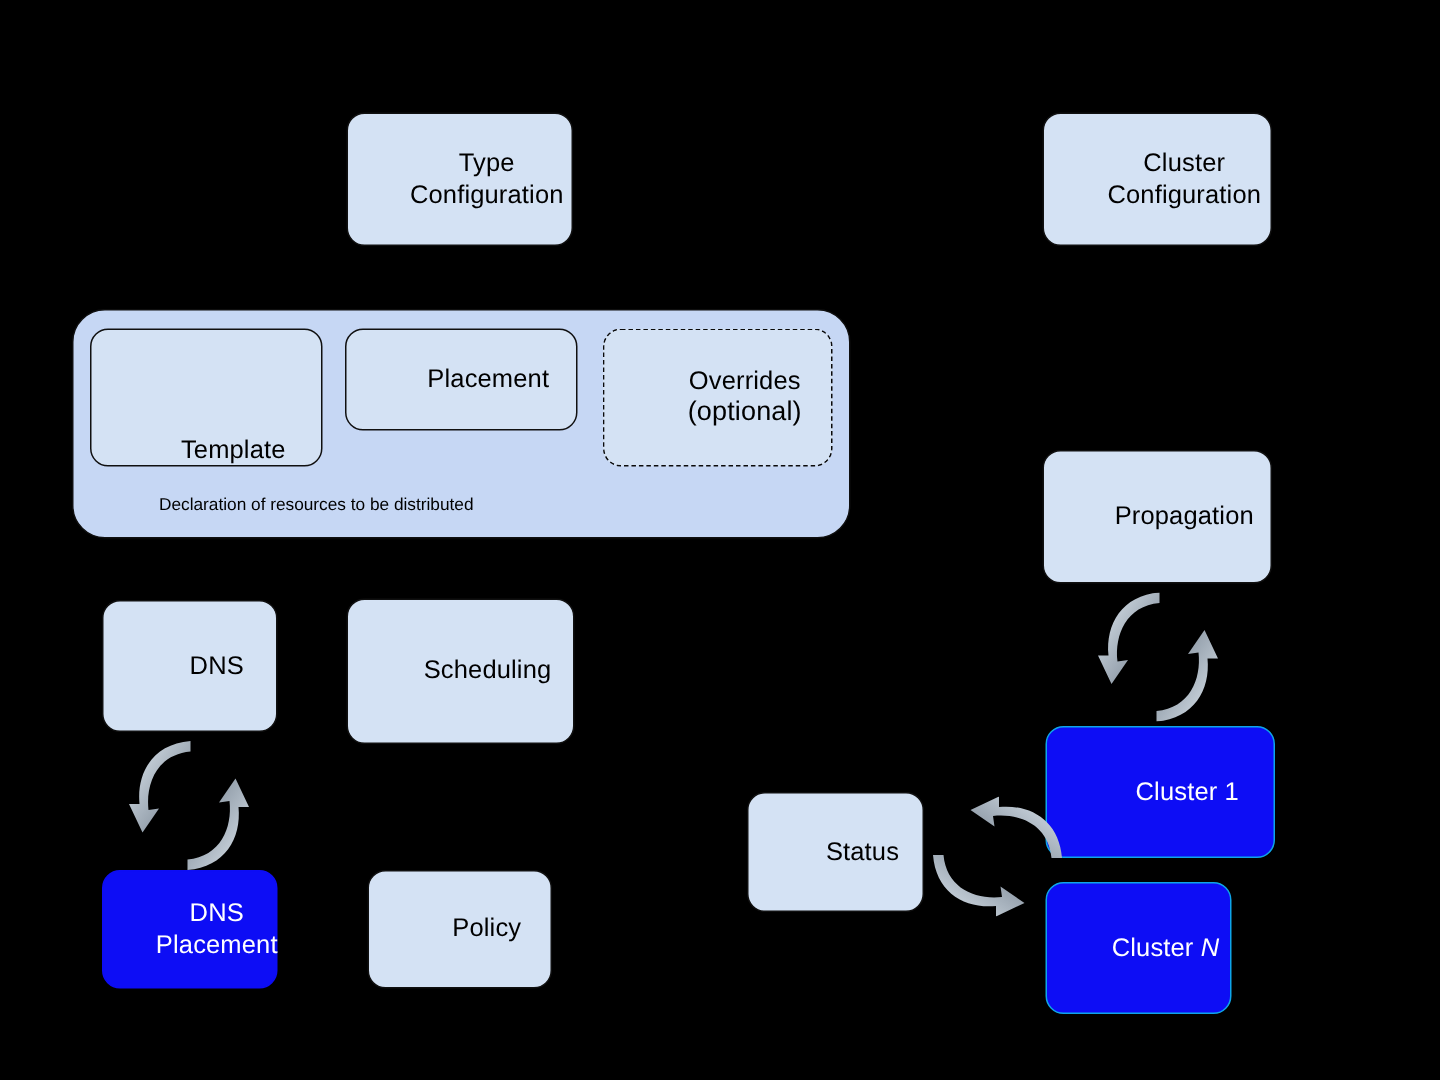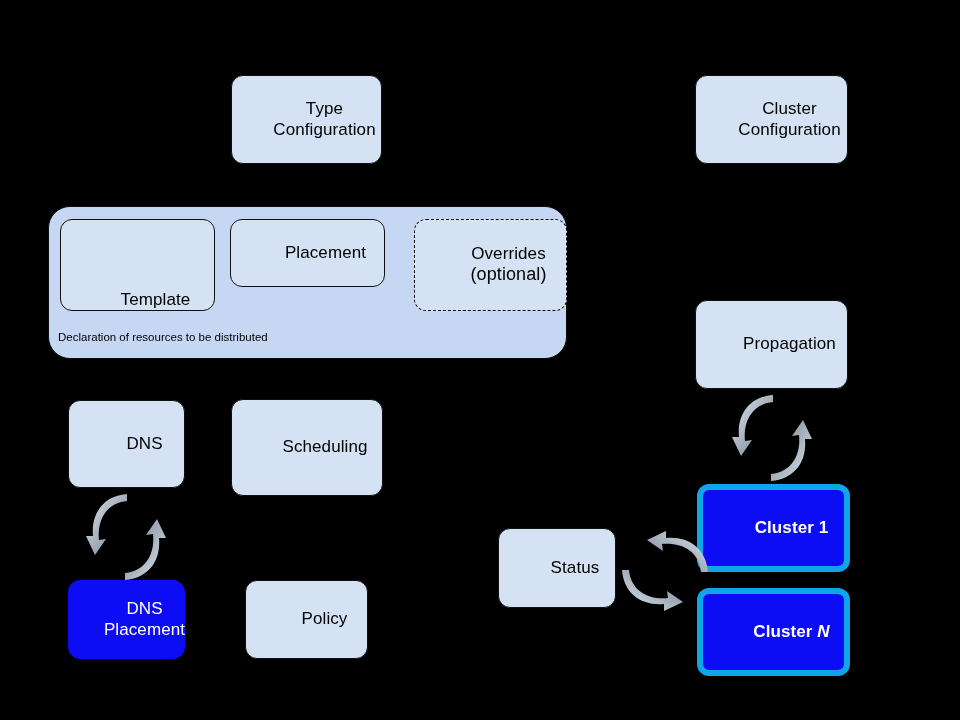--- a/index.html
+++ b/index.html
@@ -36,22 +36,22 @@
   .node .lbl { display: block; }
   .node .sub { display: block; font-size: 18px; }
 
   .node.dashed {
     border: 1px dashed #0a0a0a;
     border-style: dashed;
   }
   .node.cluster {
     background: #0d0df5;
     color: #ffffff;
-    font-weight: bold;
-    border: 6px solid #0ea5e9;
+    font-weight: normal;
+    border: 1px solid #0ea5e9;
   }
   .node.provider {
     background: #0d0df5;
     color: #ffffff;
     font-weight: normal;
     border: 1px solid #0d0df5;
   }
   .node.cluster .ital { font-style: italic; }
 
   
@@ -61,20 +61,21 @@
     background: #c6d7f4;
     border: 1px solid #0f0f0f;
     border-radius: 22px;
   }
   .group-caption {
     position: absolute;
     font-size: 11.5px;
     color: #000000;
     white-space: nowrap;
     font-family: "Liberation Sans", sans-serif;
+    margin-left: 48px;
   }
 
   
   #wires {
     position: absolute;
     left: 0; top: 0;
     width: 960px; height: 720px;
     pointer-events: none;
   }
 
@@ -143,21 +144,21 @@
       <span class="lbl">Template</span>
     </span>
   </div>
 
   <div class="node" style="left:230px; top:219px; width:155px; height:68px;">
     <span>
       <span class="lbl">Placement</span>
     </span>
   </div>
 
-  <div class="node dashed" style="left:414px; top:219px; width:153px; height:92px;">
+  <div class="node dashed" style="left:402px; top:219px; width:153px; height:92px;">
     <span>
       <span class="lbl">Overrides</span>
       <span class="sub">(optional)</span>
     </span>
   </div>
 
   <div class="group-caption" style="left:58px; top:331px;">Declaration of resources to be distributed</div>
 
   <div class="node" style="left:68px; top:400px; width:117px; height:88px;">
     <span class="lbl">DNS</span>
@@ -183,21 +184,21 @@
   </div>
 
   <div class="node" style="left:695px; top:300px; width:153px; height:89px;text-align:right;">
     <span class="lbl">Propagation</span>
   </div>
 
   <div class="node cluster" style="left:697px; top:484px; width:153px; height:88px;">
     <span class="lbl">Cluster 1</span>
   </div>
 
-  <div class="node cluster" style="left:697px; top:588px; width:153px; height:88px;">
+  <div class="node cluster" style="left:697px; top:588px; width:124px; height:88px;">
     <span><span>Cluster </span><span class="ital">N</span></span>
   </div>
 
   <div class="sync" style="left:86px; top:494px; width:80px; height:86px;">
     <svg viewBox="0 0 80 86" width="80" height="86" xmlns="http://www.w3.org/2000/svg">
       <g>
         <path d="M 41 7 C 19 9 11 28 13 46 L 20 45 L 9 61 L 0 42 L 7 42 C 5 21 16 2 41 0 Z" fill="url(#gL)"></path>
       </g>
       <g>
         <path d="M 39 79 C 61 77 69 58 67 40 L 60 41 L 71 25 L 80 44 L 73 44 C 75 65 64 84 39 86 Z" fill="url(#gR)"></path>

